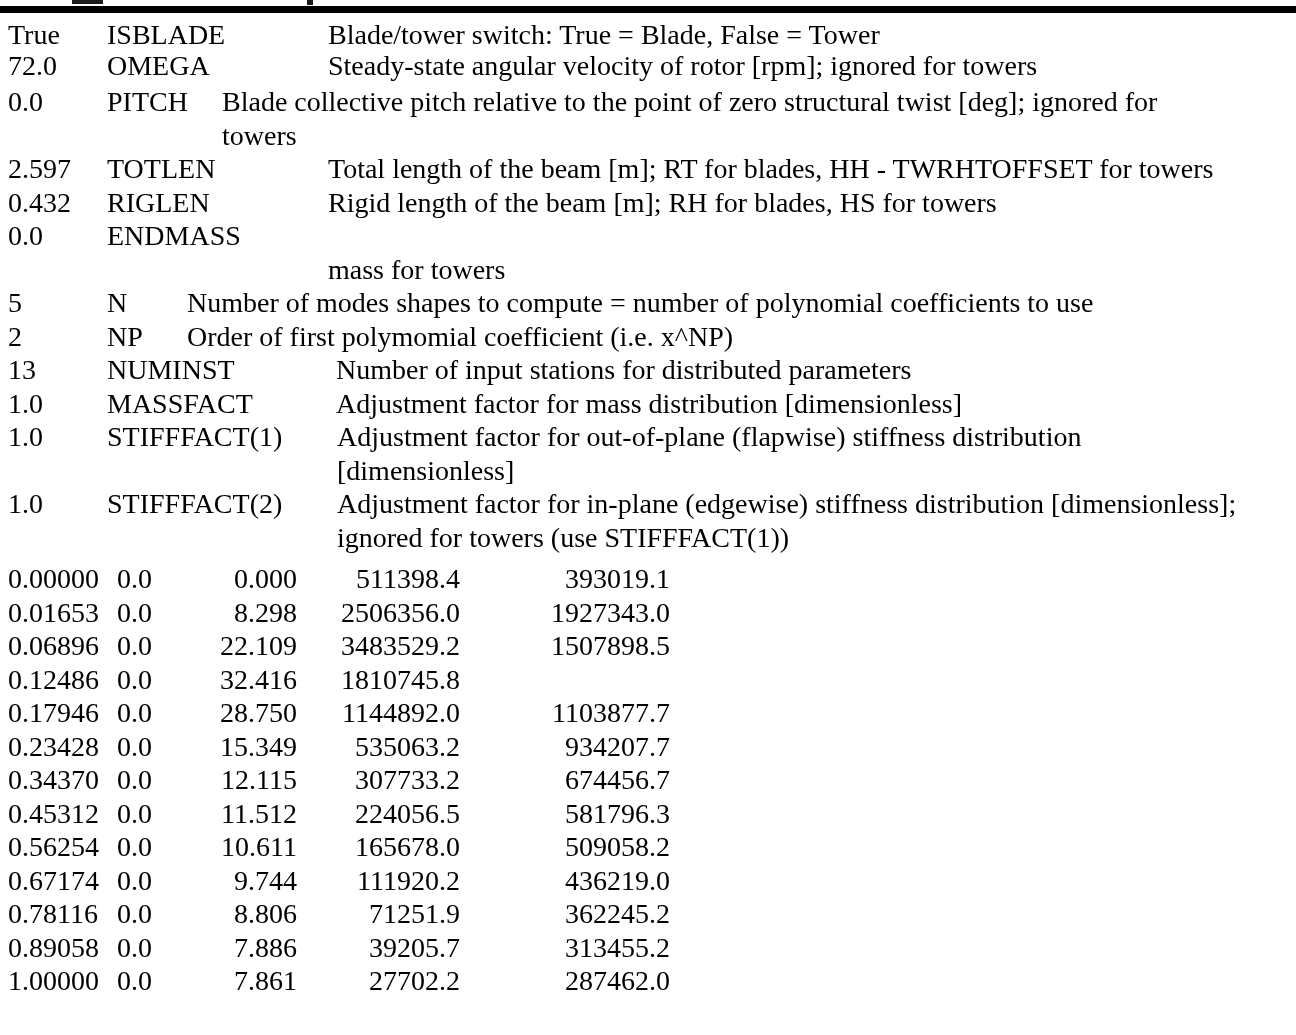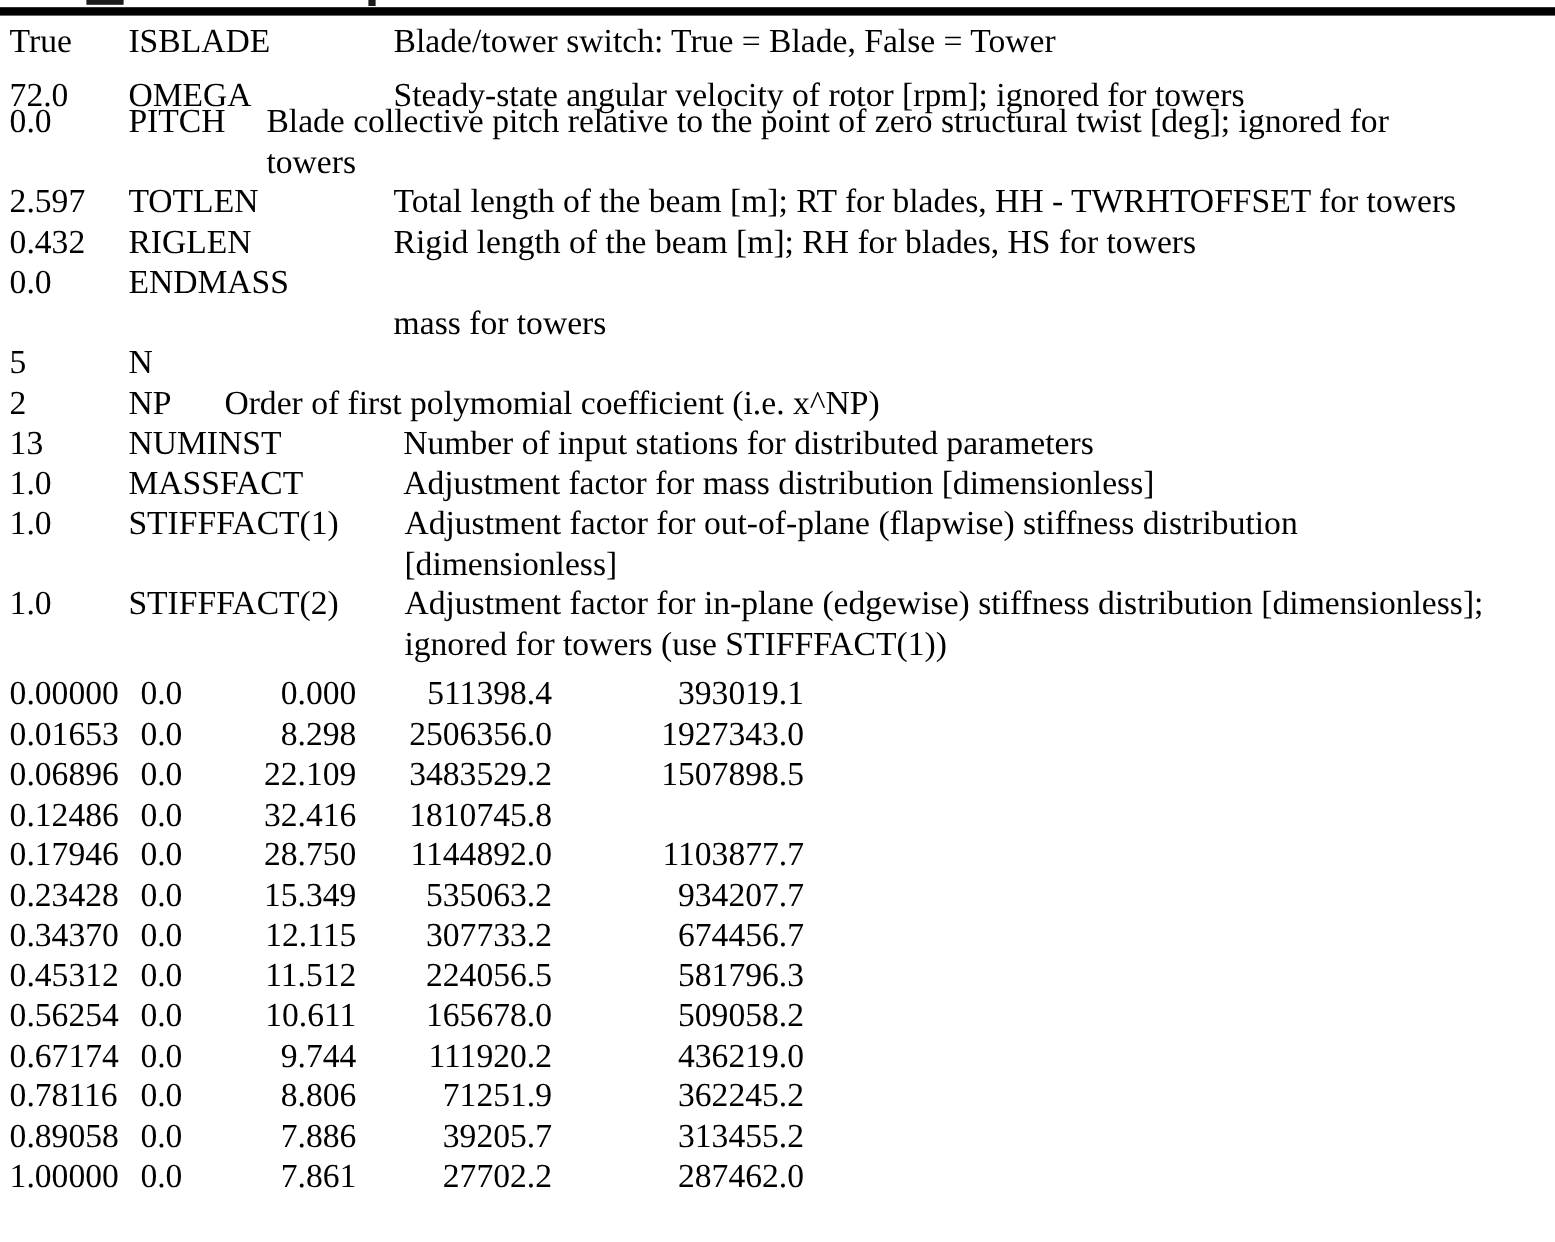--- a/index.html
+++ b/index.html
@@ -43,21 +43,21 @@
 <div class="page">
   <div class="frag frag1"></div>
   <div class="frag frag2"></div>
   <div class="rule"></div>
   <div id="param-lines">
       <div class="line" style="top: 18px;">
         <span class="seg" style="left: 8px;">True</span>
         <span class="seg" style="left: 107px;">ISBLADE</span>
         <span class="seg" style="left: 328px;">Blade/tower switch: True = Blade, False = Tower</span>
       </div>
-      <div class="line" style="top: 63px; text-decoration: underline;">
+      <div class="line" style="top: 49px; text-decoration: underline;">
         <span class="seg" style="left: 8px;">72.0</span>
         <span class="seg" style="left: 107px;">OMEGA</span>
         <span class="seg" style="left: 328px;">Steady-state angular velocity of rotor [rpm]; ignored for towers</span>
       </div>
       <div class="line" style="top: 85px;">
         <span class="seg" style="left: 8px;">0.0</span>
         <span class="seg" style="left: 107px;">PITCH</span>
         <span class="seg" style="left: 222px;">Blade collective pitch relative to the point of zero structural twist [deg]; ignored for</span>
       </div>
       <div class="line" style="top: 118.5px;">
@@ -76,20 +76,21 @@
       <div class="line" style="top: 219px;">
         <span class="seg" style="left: 8px;">0.0</span>
         <span class="seg" style="left: 107px;">ENDMASS</span>
       </div>
       <div class="line" style="top: 252.5px;">
         <span class="seg" style="left: 328px;">mass for towers</span>
       </div>
       <div class="line" style="top: 286px;">
         <span class="seg" style="left: 8px;">5</span>
         <span class="seg" style="left: 107px;">N</span>
+        <span class="seg" style="left: 187px;">Number of modes shapes to compute = number of polynomial coefficients to use</span>
       </div>
       <div class="line" style="top: 319.5px;">
         <span class="seg" style="left: 8px;">2</span>
         <span class="seg" style="left: 107px;">NP</span>
         <span class="seg" style="left: 187px;">Order of first polymomial coefficient (i.e. x^NP)</span>
       </div>
       <div class="line" style="top: 353px;">
         <span class="seg" style="left: 8px;">13</span>
         <span class="seg" style="left: 107px;">NUMINST</span>
         <span class="seg" style="left: 336px;">Number of input stations for distributed parameters</span>

